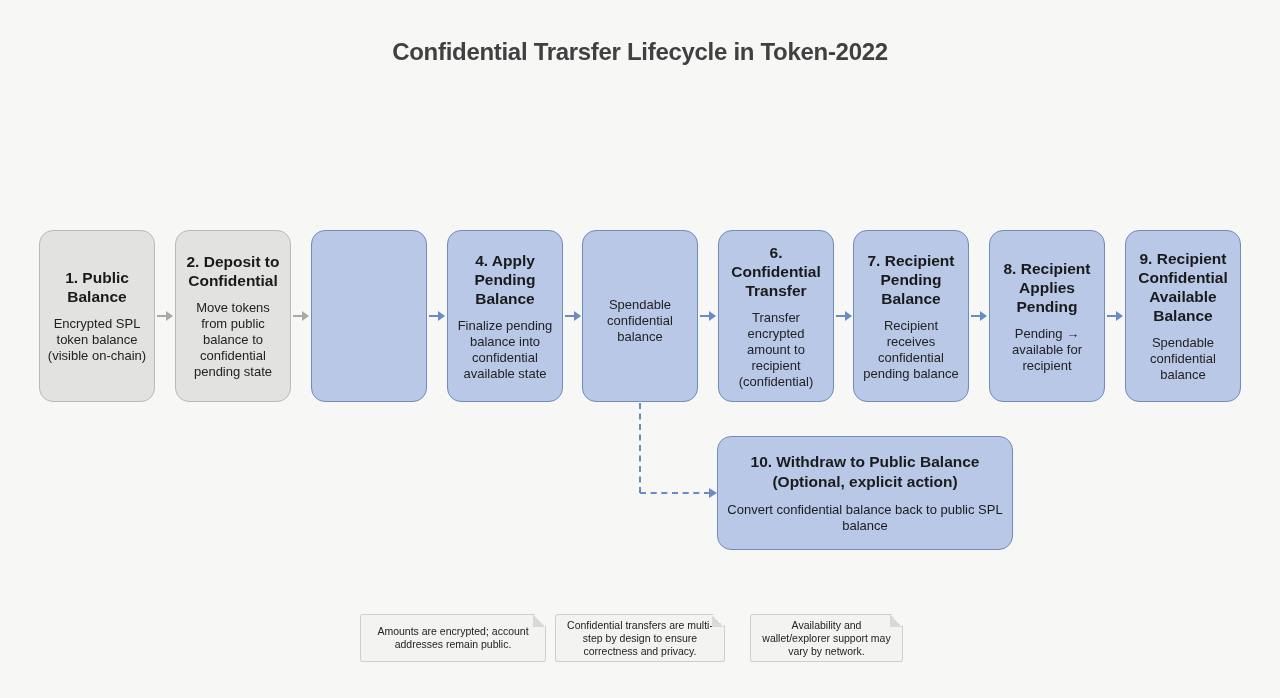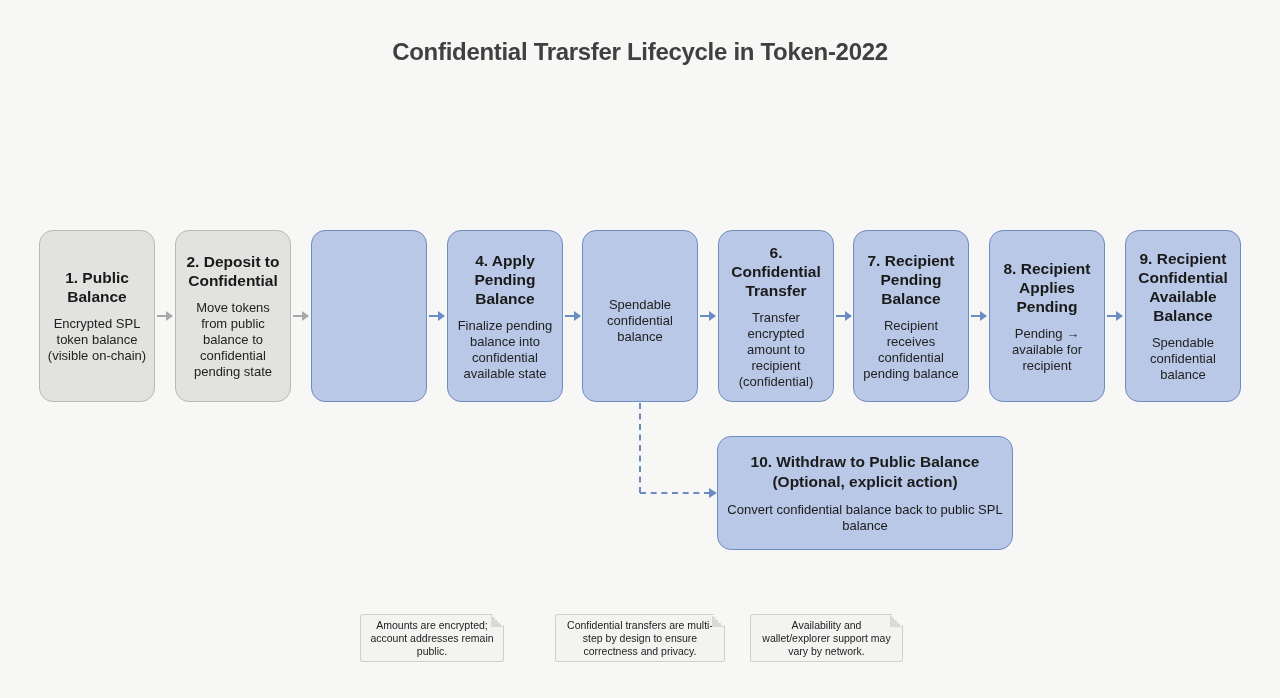--- a/index.html
+++ b/index.html
@@ -121,21 +121,21 @@
 <div class="dash-head"></div>
 
 <div class="box10">
   <div class="head">
     <div>10. Withdraw to Public Balance</div>
     <div>(Optional, explicit action)</div>
   </div>
   <div class="desc">Convert confidential balance back to public SPL balance</div>
 </div>
 
-<div class="note" style="left:360px;width:144px">
+<div class="note" style="left:360px;width:186px">
   <span>Amounts are encrypted; account addresses remain public.</span>
   <div class="fold"></div>
 </div>
 <div class="note" style="left:555px;width:170px">
   <span>Confidential transfers are multi-step by design to ensure correctness and privacy.</span>
   <div class="fold"></div>
 </div>
 <div class="note" style="left:750px;width:153px">
   <span>Availability and wallet/explorer support may vary by network.</span>
   <div class="fold"></div>

